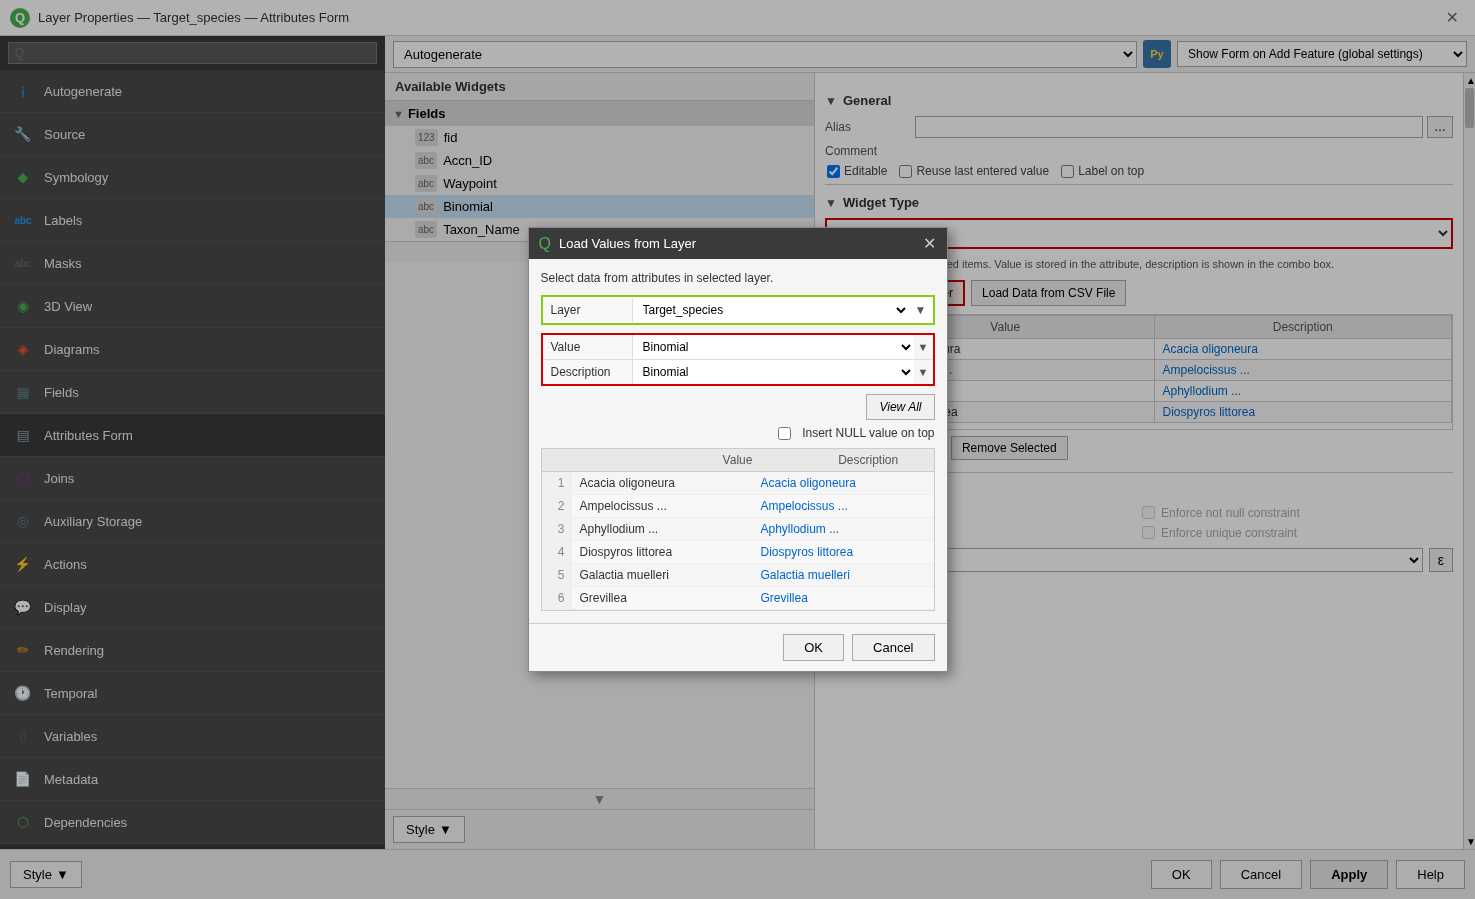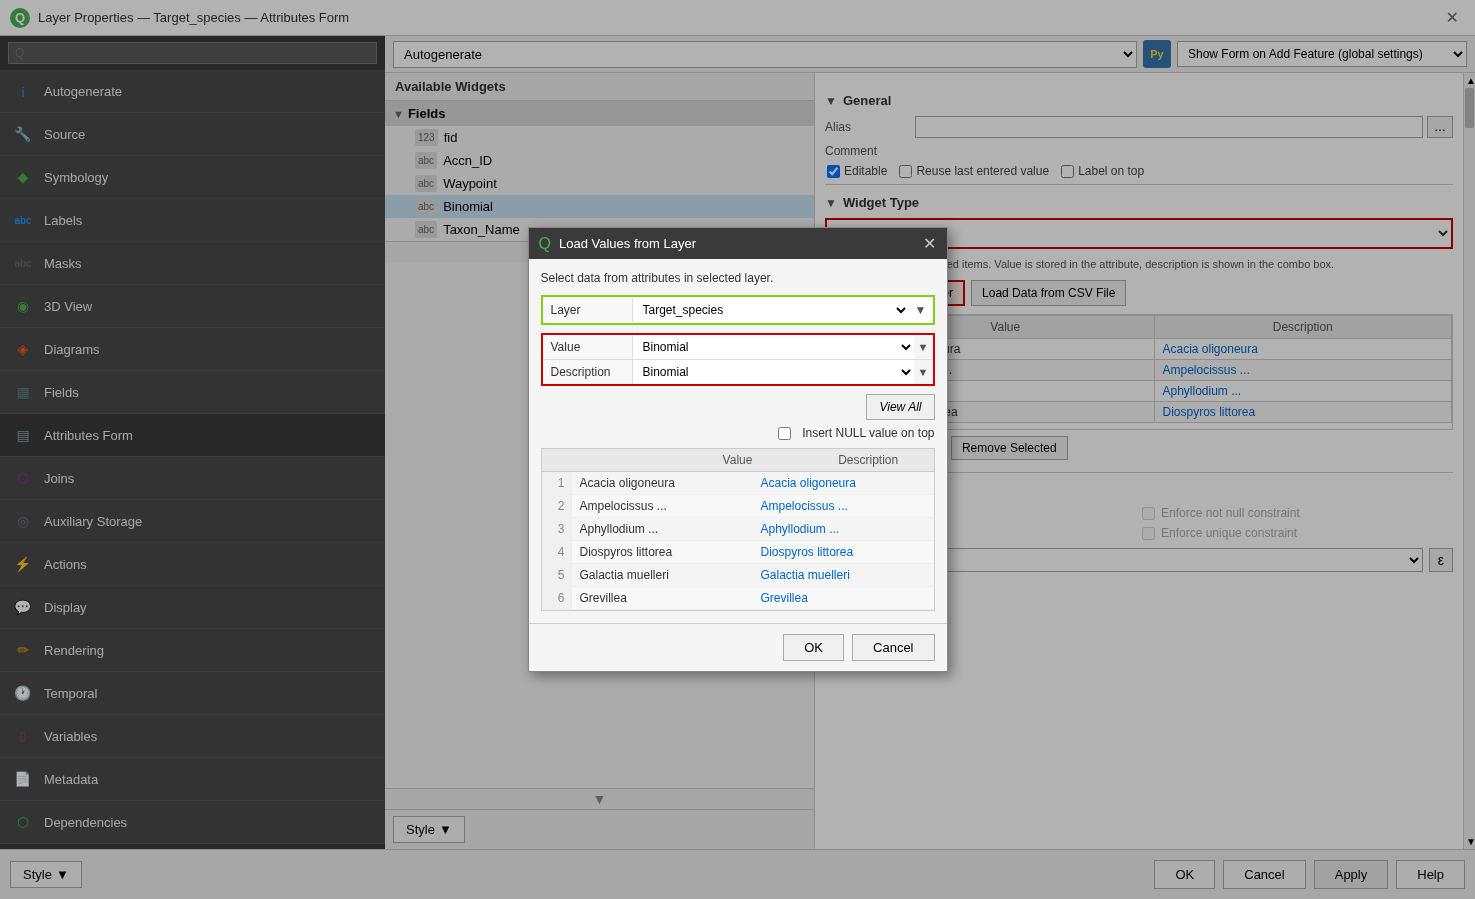--- a/index.html
+++ b/index.html
@@ -280,21 +280,21 @@
 
     
     .constraints-grid {
       display: grid;
       grid-template-columns: 1fr 1fr;
       gap: 6px;
       margin-bottom: 8px;
     }
     .constraint-item {
       display: flex;
-      align-items: flex-end;
+      align-items: flex-start;
       gap: 6px;
       font-size: 12px;
       color: #555;
     }
     .expression-row {
       display: flex;
       align-items: center;
       gap: 6px;
       margin-bottom: 6px;
     }
@@ -343,21 +343,21 @@
       display: flex;
       gap: 8px;
     }
     .bottom-btn {
       padding: 6px 20px;
       border: 1px solid #aaa;
       background: #f8f8f8;
       cursor: pointer;
       font-size: 13px;
     }
-    .bottom-btn.apply { background: #e8e8e8; font-weight: normal; }
+    .bottom-btn.apply { background: #e8e8e8; font-weight: bold; }
 
     
     ::-webkit-scrollbar { width: 12px; }
     ::-webkit-scrollbar-track { background: #f0f0f0; }
     ::-webkit-scrollbar-thumb { background: #bbb; border: 2px solid #f0f0f0; }
 
     
     .modal-overlay {
       position: fixed;
       top: 0; left: 0; right: 0; bottom: 0;

